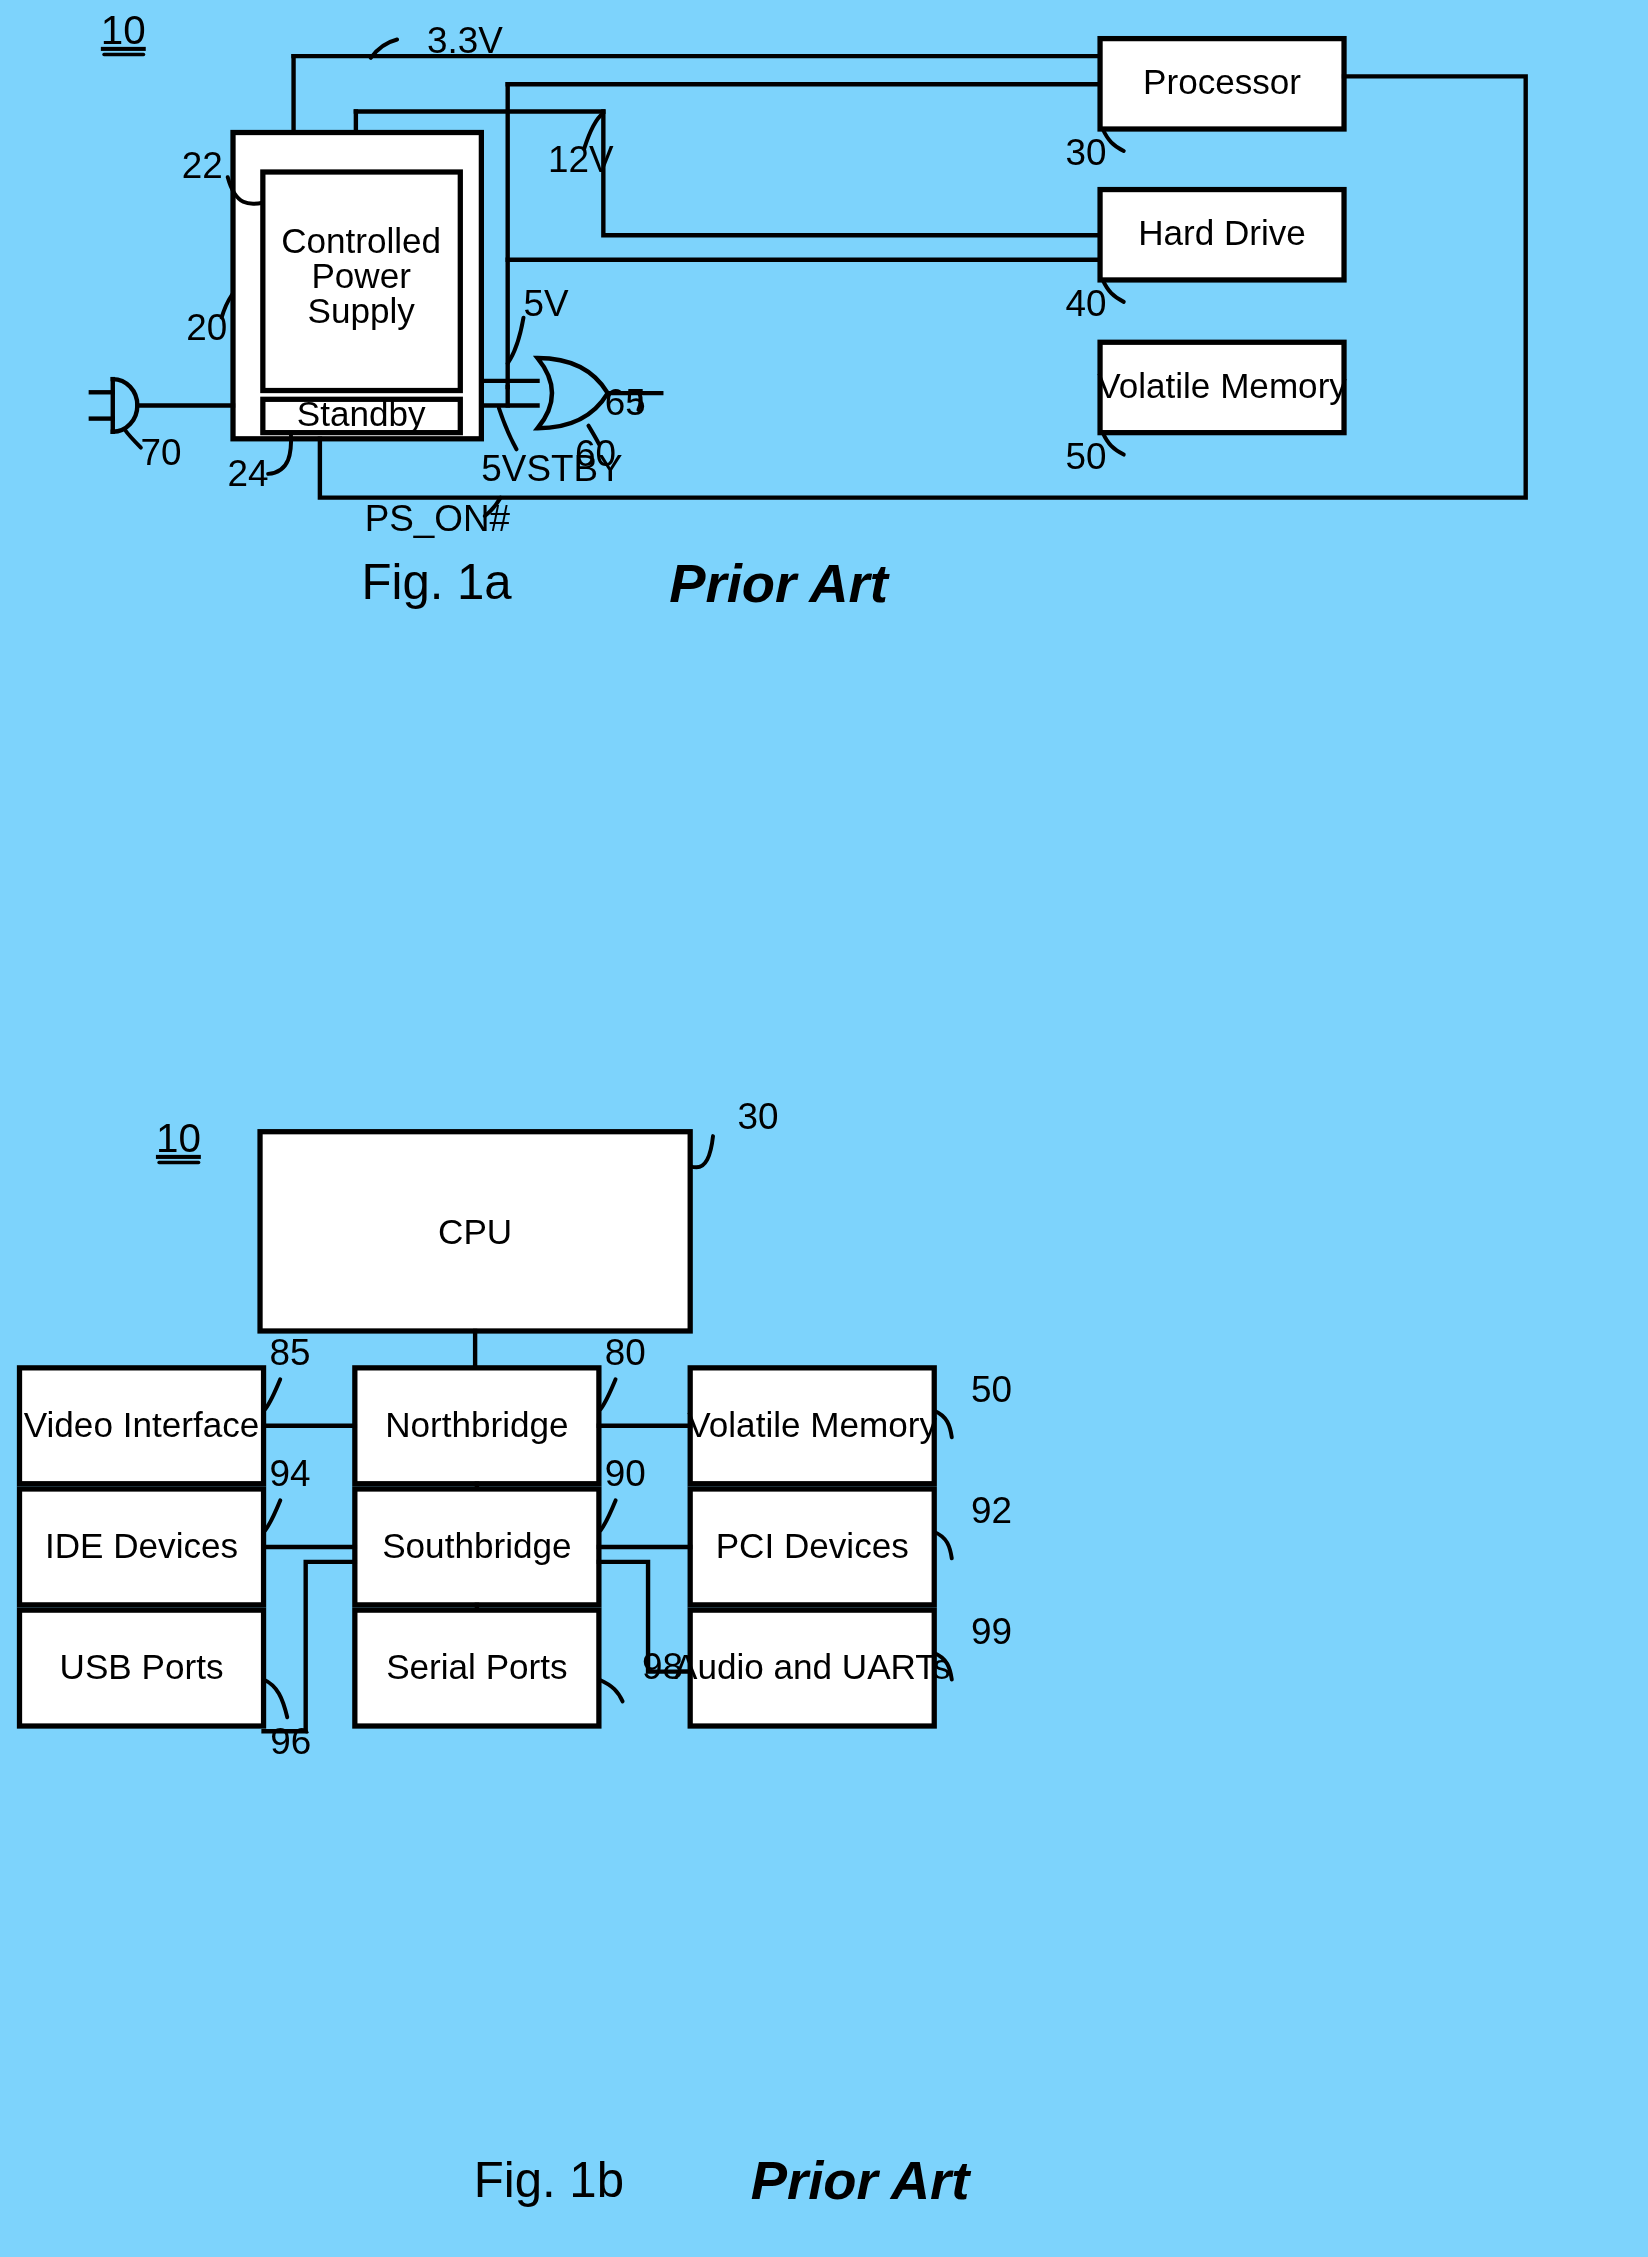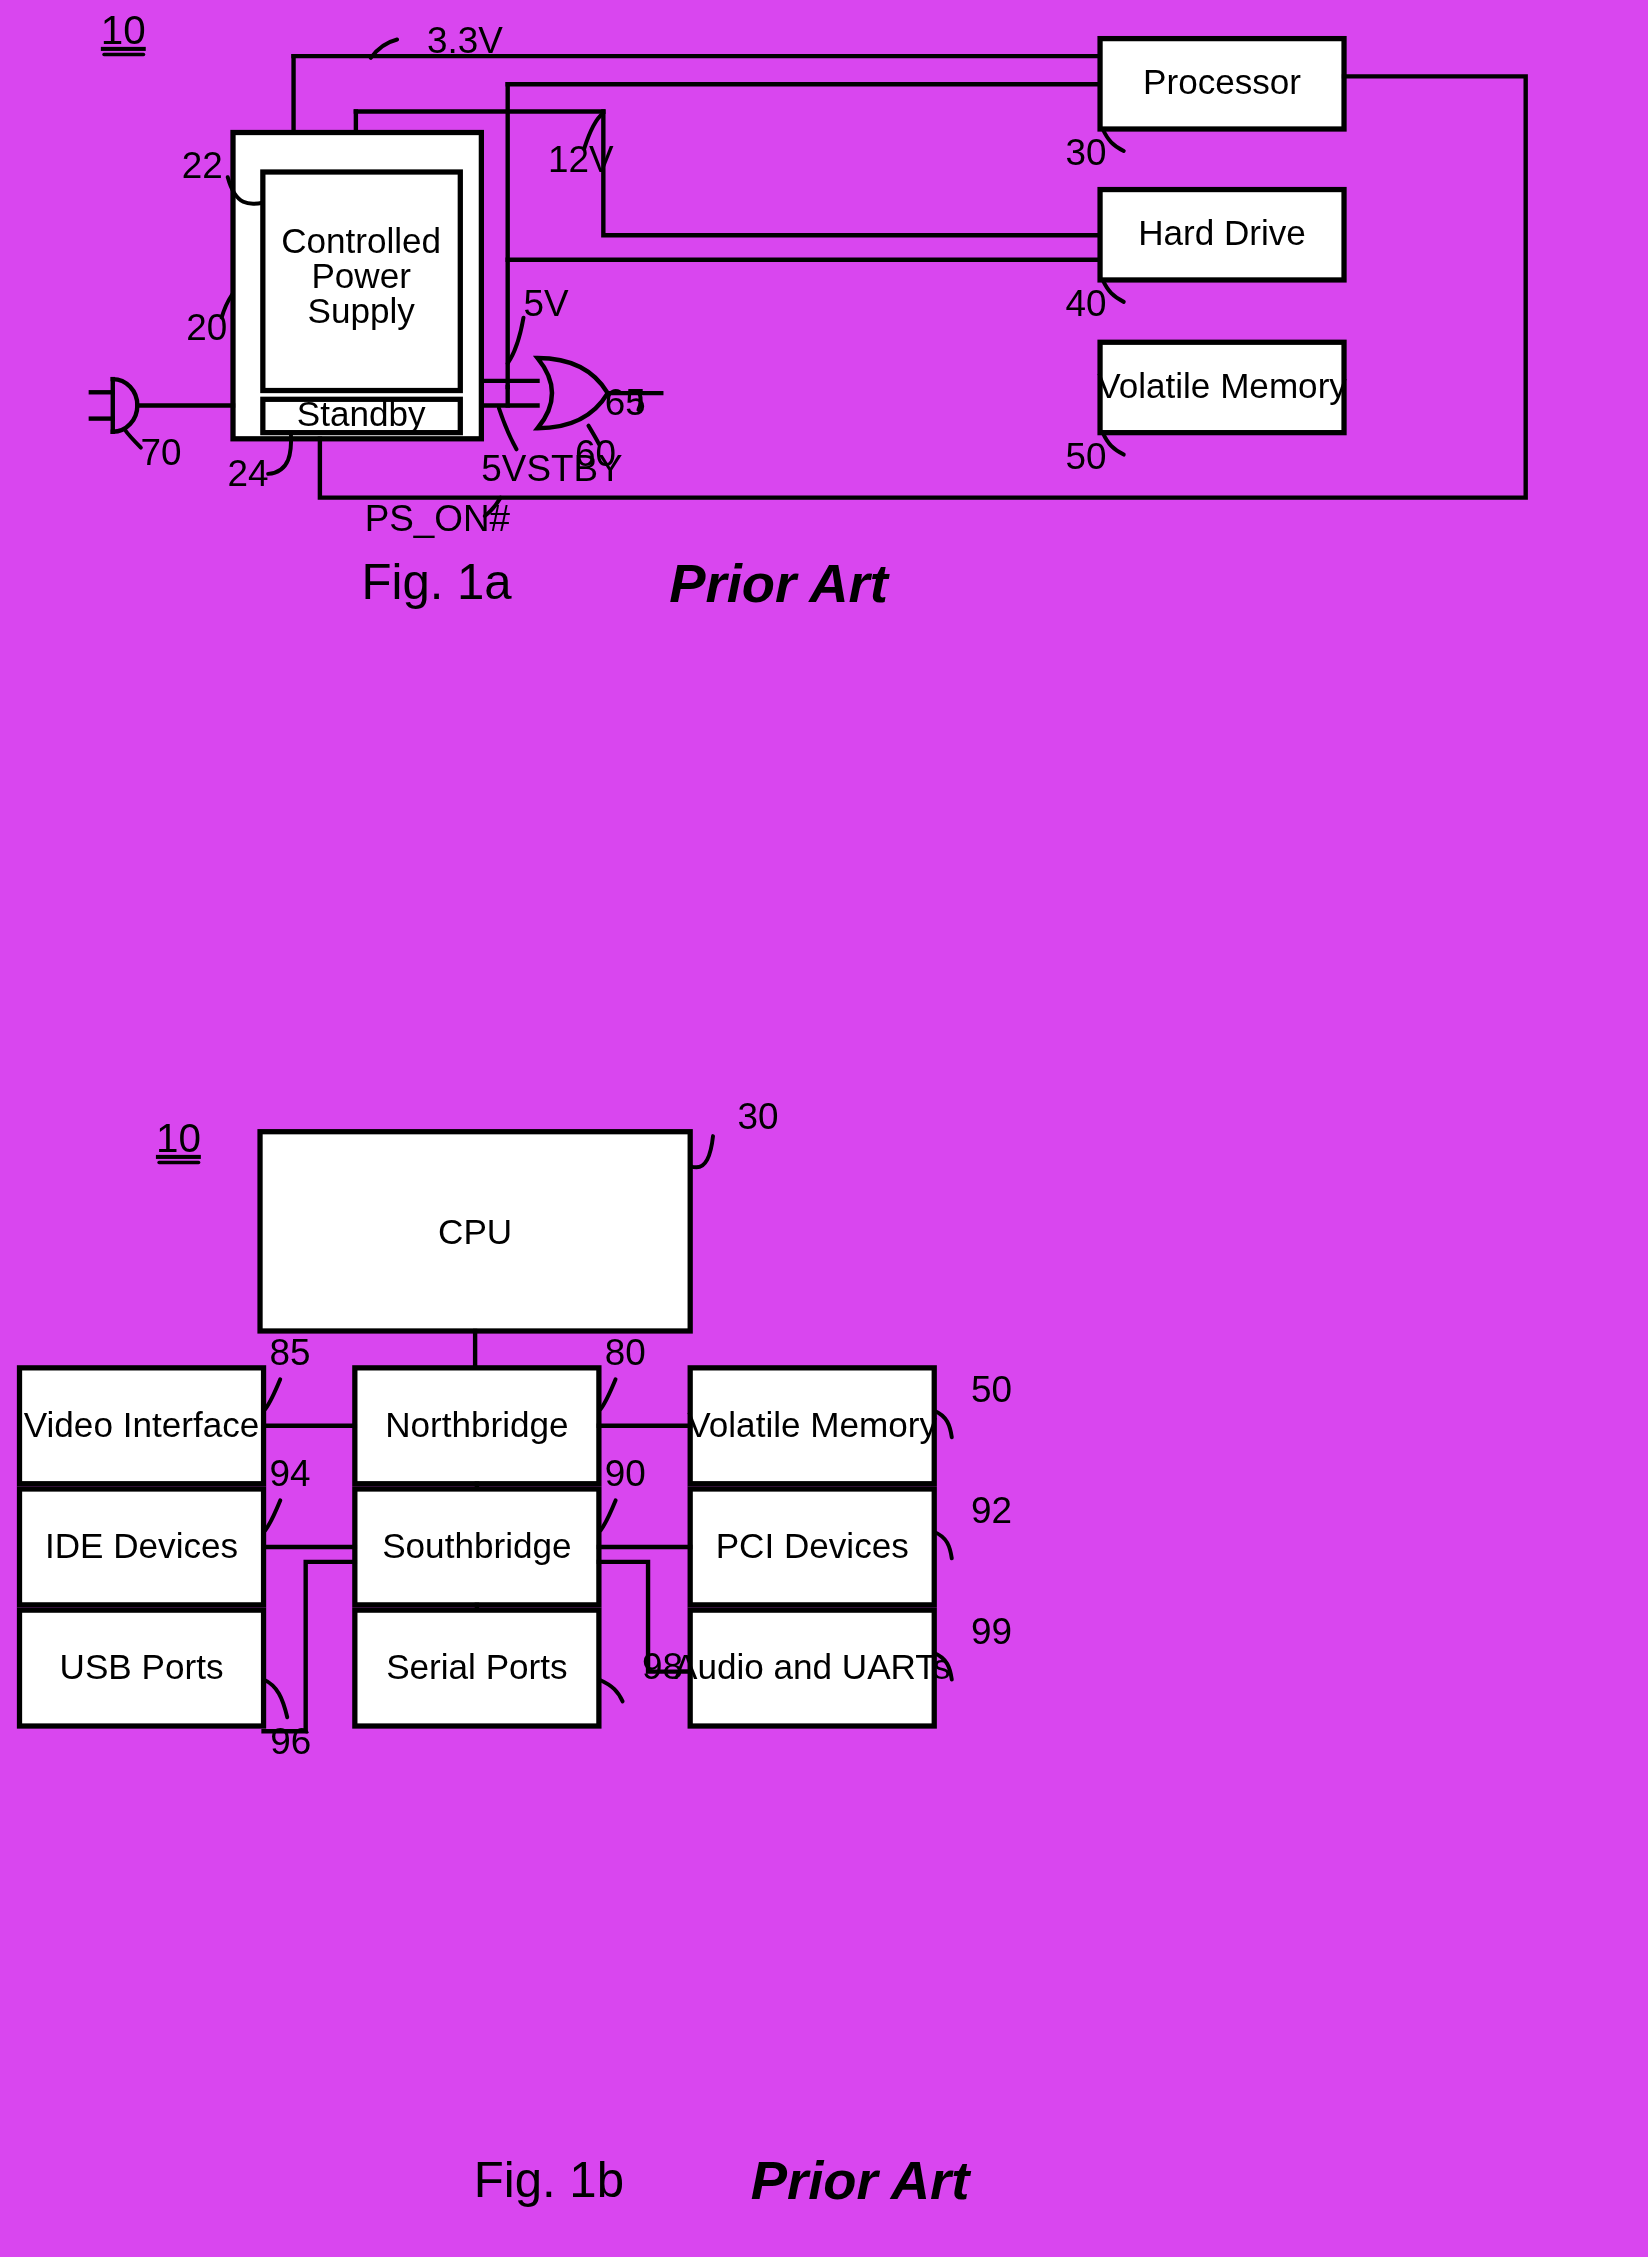--- a/index.html
+++ b/index.html
@@ -12,21 +12,21 @@
     width: 1649px;
     height: 2258px;
     font-family: "Liberation Sans", sans-serif;
     color: #000000;
     overflow: hidden;
   }
   #sheet {
     position: relative;
     width: 1649px;
     height: 2258px;
-    background: #d946ef;
+    background: #7dd3fc;
   }
   svg.fig {
     position: absolute;
     left: 0;
     top: 0;
     display: block;
   }
   .ln {
     stroke: #000000;
     stroke-width: 5;

